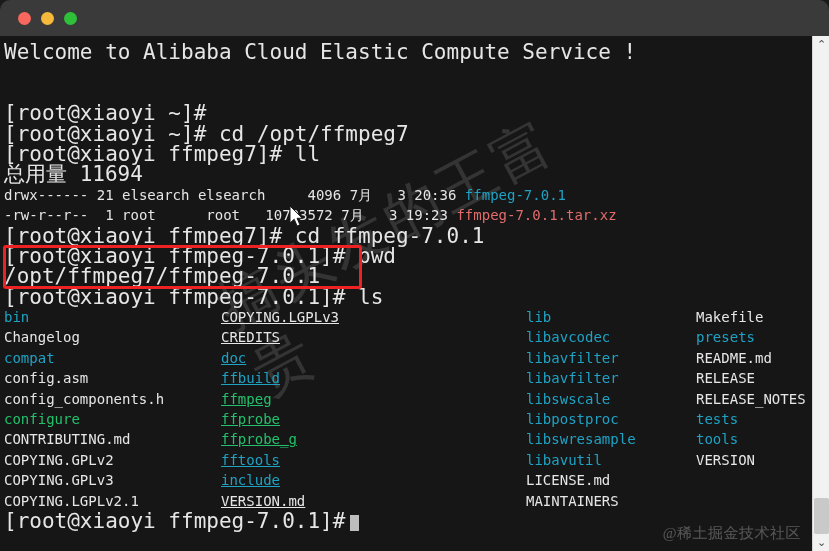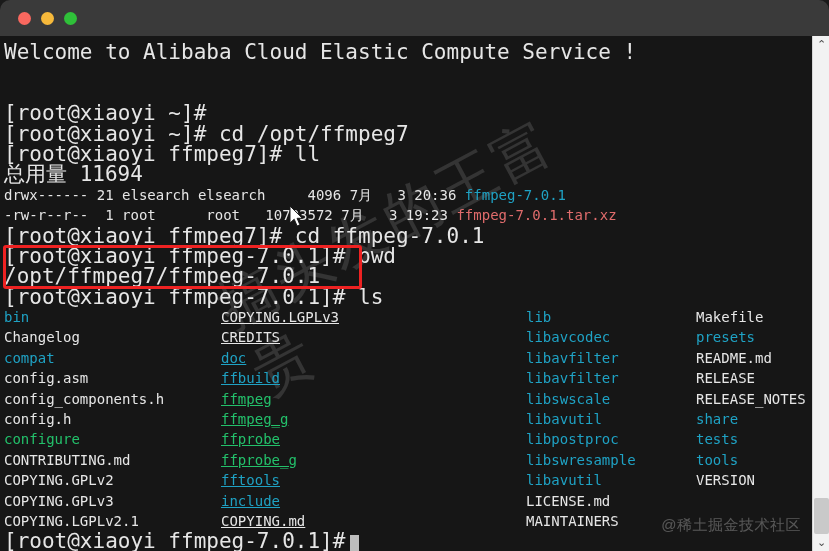--- a/index.html
+++ b/index.html
@@ -132,24 +132,24 @@
     font-size: 58px;
     font-weight: 400;
     letter-spacing: 4px;
     transform: rotate(-28deg);
     line-height: 74px;
     white-space: pre-wrap;
   }
   .watermark-corner {
     position: absolute;
     right: 28px;
-    bottom: 16px;
+    bottom: 8px;
     z-index: 6;
     color: rgba(255,255,255,0.28);
-    font-family: Liberation Sans, sans-serif;
+    font-family: Liberation Serif, serif;
     font-size: 15px;
     letter-spacing: 0.5px;
     pointer-events: none;
   }
 
   
   .mouse {
     position: absolute;
     left: 289px;
     top: 205px;
@@ -224,26 +224,25 @@
     <div class="line">[root@xiaoyi ffmpeg-7.0.1]# pwd</div>
     <div class="line">/opt/ffmpeg7/ffmpeg-7.0.1</div>
     <div class="line">[root@xiaoyi ffmpeg-7.0.1]# ls</div>
 
     <div id="ls-grid">
         <div class="lsrow"><span class="c f-dir">bin</span><span class="c c2 f-plain">COPYING.LGPLv3</span><span class="c c3 f-dir">lib</span><span class="c c4 f-plain">Makefile</span></div>
         <div class="lsrow"><span class="c f-plain">Changelog</span><span class="c c2 f-plain">CREDITS</span><span class="c c3 f-dir">libavcodec</span><span class="c c4 f-dir">presets</span></div>
         <div class="lsrow"><span class="c f-dir">compat</span><span class="c c2 f-dir">doc</span><span class="c c3 f-dir">libavfilter</span><span class="c c4 f-plain">README.md</span></div>
         <div class="lsrow"><span class="c f-plain">config.asm</span><span class="c c2 f-dir">ffbuild</span><span class="c c3 f-dir">libavfilter</span><span class="c c4 f-plain">RELEASE</span></div>
         <div class="lsrow"><span class="c f-plain">config_components.h</span><span class="c c2 f-exec">ffmpeg</span><span class="c c3 f-dir">libswscale</span><span class="c c4 f-plain">RELEASE_NOTES</span></div>
-        <div class="lsrow"><span class="c f-plain">config.h</span><span class="c c2 f-exec">ffmpeg_g</span><span class="c c3 f-dir">libavutil</span><span class="c c4 f-dir">share</span></div>
         <div class="lsrow"><span class="c f-exec">configure</span><span class="c c2 f-exec">ffprobe</span><span class="c c3 f-dir">libpostproc</span><span class="c c4 f-dir">tests</span></div>
         <div class="lsrow"><span class="c f-plain">CONTRIBUTING.md</span><span class="c c2 f-exec">ffprobe_g</span><span class="c c3 f-dir">libswresample</span><span class="c c4 f-dir">tools</span></div>
         <div class="lsrow"><span class="c f-plain">COPYING.GPLv2</span><span class="c c2 f-dir">fftools</span><span class="c c3 f-dir">libavutil</span><span class="c c4 f-plain">VERSION</span></div>
         <div class="lsrow"><span class="c f-plain">COPYING.GPLv3</span><span class="c c2 f-dir">include</span><span class="c c3 f-plain">LICENSE.md</span><span class="c c4 f-plain"></span></div>
-        <div class="lsrow"><span class="c f-plain">COPYING.LGPLv2.1</span><span class="c c2 f-plain">COPYING.md</span><span class="c c3 f-plain">MAINTAINERS</span><span class="c c4 f-plain"></span></div>
+        <div class="lsrow"><span class="c f-plain">COPYING.LGPLv2.1</span><span class="c c2 f-plain">VERSION.md</span><span class="c c3 f-plain">MAINTAINERS</span><span class="c c4 f-plain"></span></div>
       </div>
 
     <div class="line"><span>[root@xiaoyi ffmpeg-7.0.1]#</span><span class="cursor"></span></div>
   </div>
 
   <div class="watermark-big">搞头发的王富贵</div>
 
   <div class="redbox"></div>
 
   <div class="mouse">

